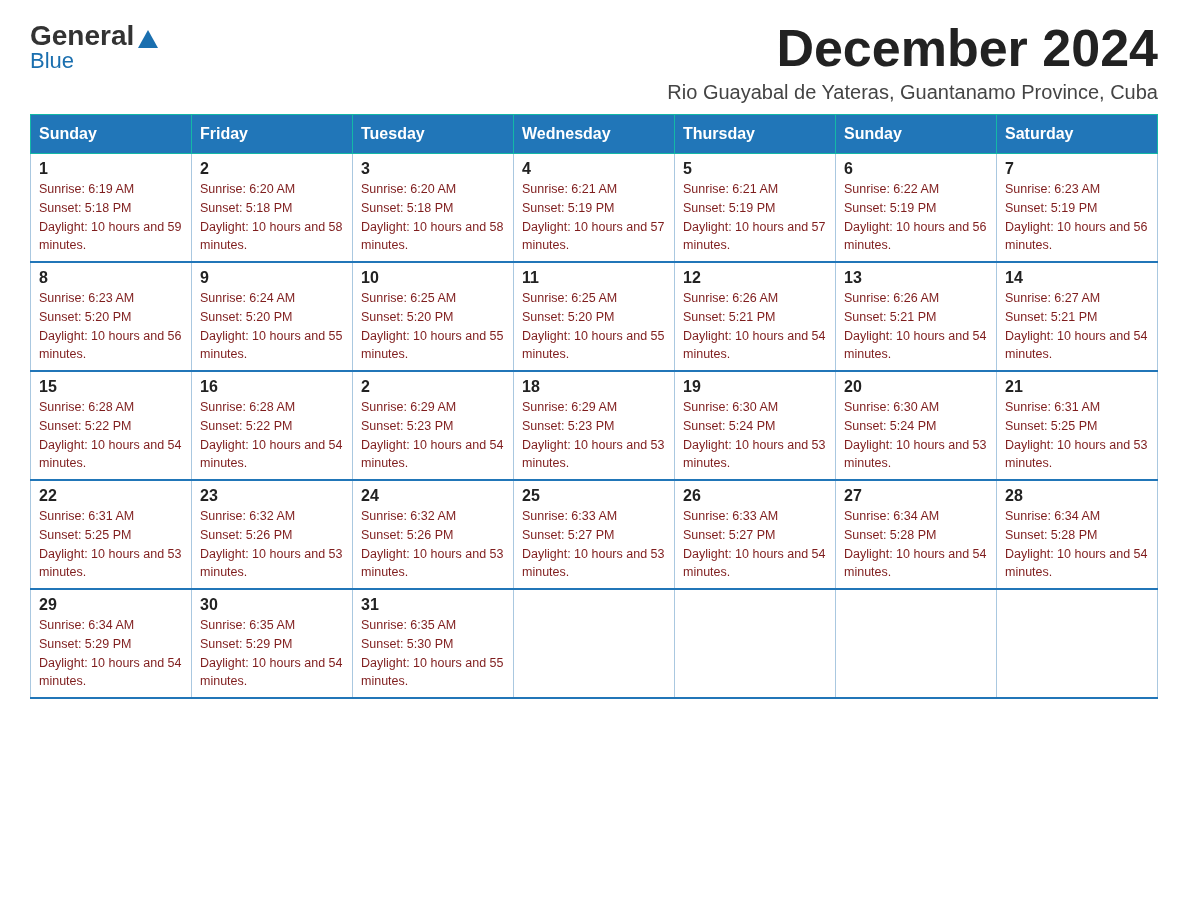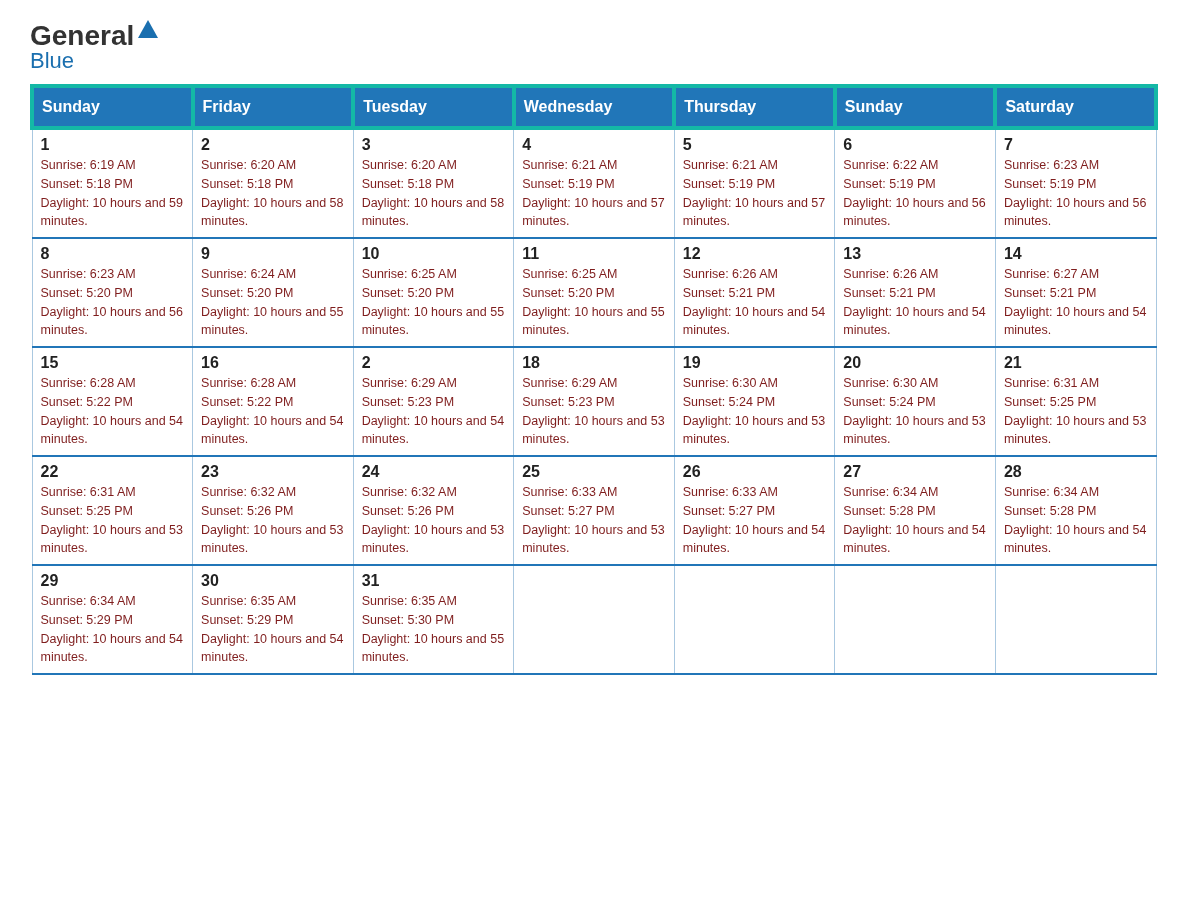--- a/index.html
+++ b/index.html
@@ -19,21 +19,21 @@
     .logo {
       display: flex;
       flex-direction: column;
       align-items: flex-start;
     }
     .logo-text {
       font-size: 28px;
       font-weight: bold;
       color: #333;
       display: flex;
-      align-items: flex-start;
+      align-items: flex-end;
       gap: 2px;
     }
     .logo-general { color: #333; }
     .logo-triangle {
       width: 0; height: 0;
       border-left: 10px solid transparent;
       border-right: 10px solid transparent;
       border-bottom: 18px solid #1a6faf;
       display: inline-block;
       margin-left: 2px;
@@ -64,21 +64,21 @@
       border-collapse: collapse;
       margin-top: 10px;
     }
     thead th {
       background-color: #2176b8;
       color: #fff;
       font-size: 16px;
       font-weight: bold;
       padding: 10px 8px;
       text-align: left;
-      border: 4px solid #14b8a6;
+      border: 1px solid #14b8a6;
     }
     tbody td {
       vertical-align: top;
       border: 1px solid #aac8e0;
       padding: 6px 8px;
       font-size: 13px;
       color: #333;
       width: 14.28%;
     }
     .day-num {
@@ -103,20 +103,24 @@
 </head>
 <body>
 
 <div class="header">
   <div class="logo">
     <div class="logo-text">
       <span class="logo-general">General</span>
         <span class="logo-triangle"></span>
     </div>
     <div class="logo-underline">Blue</div>
+  </div>
+  <div class="title-block">
+    <div class="month-title">December 2024</div>
+    <div class="location-title">Rio Guayabal de Yateras, Guantanamo Province, Cuba</div>
   </div>
 </div>
 
 <table>
   <thead>
     <tr>
     <th>Sunday</th>
         <th>Friday</th>
         <th>Tuesday</th>
         <th>Wednesday</th>

